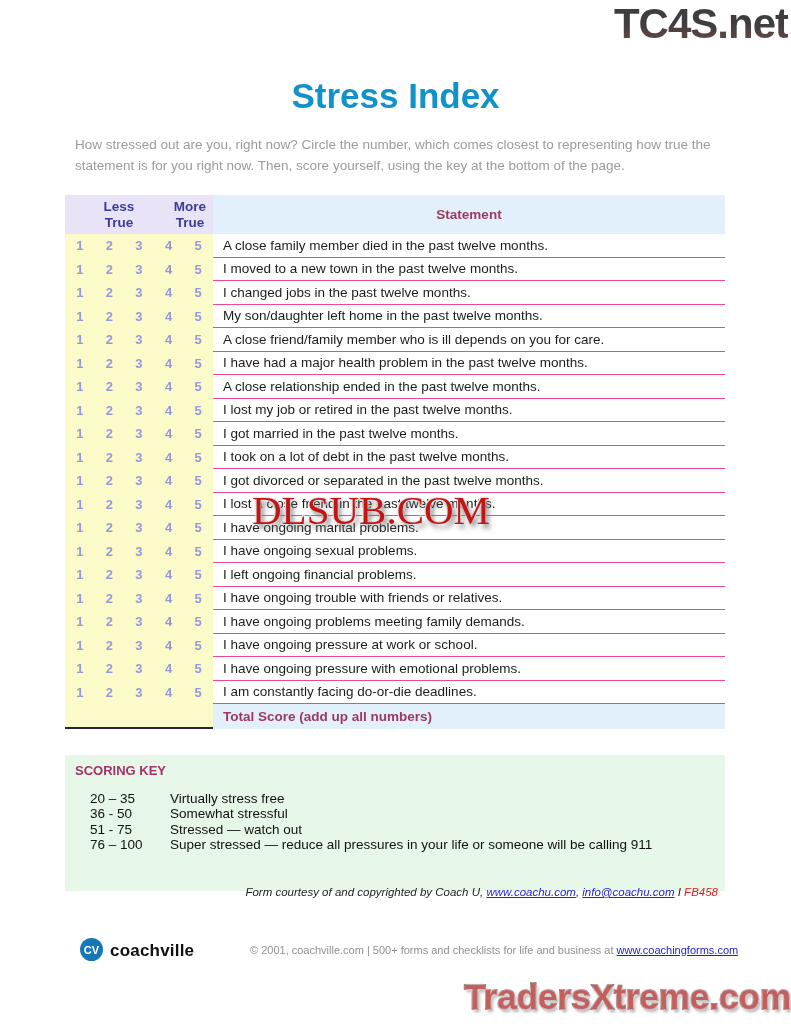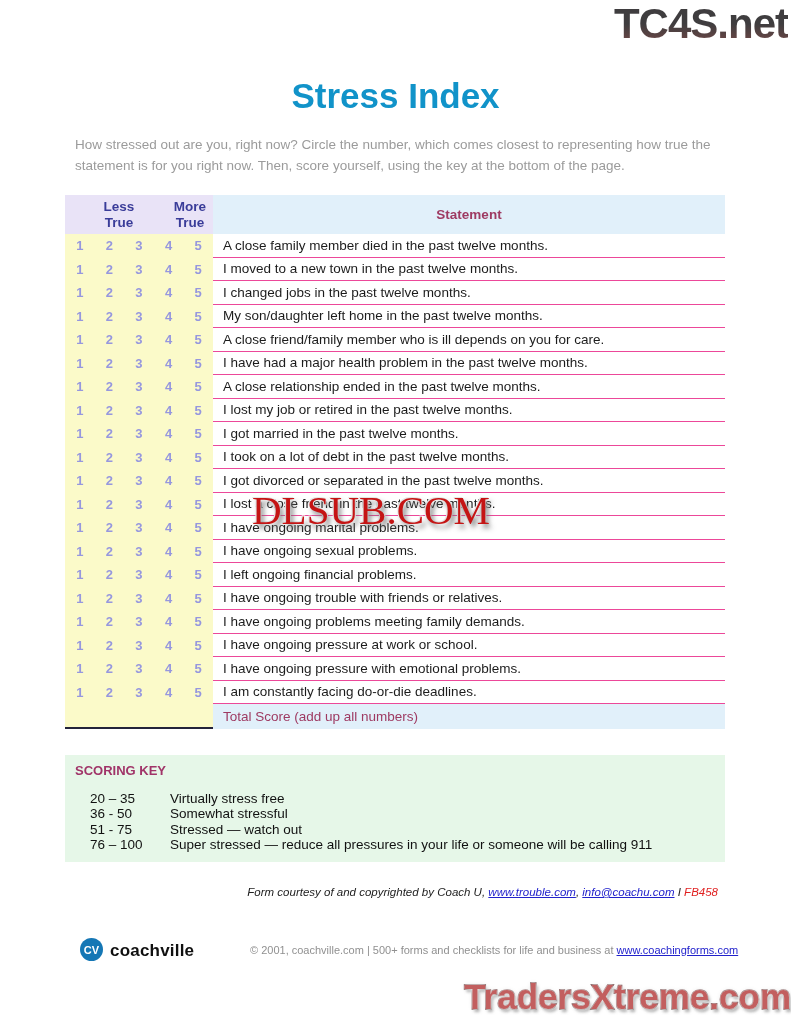--- a/index.html
+++ b/index.html
@@ -49,24 +49,24 @@
     color:#9e3a62; font-weight:bold; font-size:13.5px; }
   .row { display:flex; height:23.5px; }
   .scale-cell { width:148px; background:#fbfac9; display:flex; }
   .scale-cell .num { width:29.6px; text-align:center; align-self:center;
     color:#9697de; font-weight:bold; font-size:13px; }
   .stmt-cell { width:512px; display:flex; align-items:center; padding-left:10px;
     font-size:13.5px; color:#1c1c1c; border-bottom:1px solid #ec4899; background:#fff; }
   .total-row { display:flex; height:25px; }
   .total-scale { width:148px; background:#fbfac9; border-bottom:2px solid #23233a; }
   .total-label { width:512px; background:#e1f0fa; display:flex; align-items:center; padding-left:10px;
-    color:#9e3a62; font-weight:normal; font-size:13.5px; }
-
-  
-  .scoring { position:absolute; left:65px; top:755px; width:660px; height:107px; background:#e6f7e8; }
+    color:#9e3a62; font-weight:bold; font-size:13.5px; }
+
+  
+  .scoring { position:absolute; left:65px; top:755px; width:660px; height:136px; background:#e6f7e8; }
   .scoring-title { margin:8px 0 0 10px; color:#a03468; font-weight:bold; font-size:13px; }
   .scoring-list { margin-top:13px; }
   .score-line { display:flex; margin-left:25px; font-size:13.5px; color:#111; line-height:15.4px; }
   .score-range { width:80px; }
   .score-desc { flex:1; }
 
   
   .courtesy { position:absolute; left:65px; top:886px; width:653px; text-align:right;
     font-style:italic; font-size:11.5px; color:#222; }
   .courtesy a { color:#2222cc; text-decoration:underline; }
@@ -326,21 +326,21 @@
         <span class="score-range">51 - 75</span>
         <span class="score-desc">Stressed — watch out</span>
       </div>
       <div class="score-line">
         <span class="score-range">76 – 100</span>
         <span class="score-desc">Super stressed — reduce all pressures in your life or someone will be calling 911</span>
       </div>
     </div>
   </div>
 
-  <div class="courtesy"><span>Form courtesy of and copyrighted by Coach U, </span><a href="#">www.trouble.com</a><span>, </span><a href="#">info@coachu.com</a><span> I </span><span class="form-code">FB458</span></div>
+  <div class="courtesy"><span>Form courtesy of and copyrighted by Coach U, </span><a href="#">www.coachu.com</a><span>, </span><a href="#">info@coachu.com</a><span> I </span><span class="form-code">FB458</span></div>
 
   <div class="cv-logo">CV</div>
   <div class="cv-name">coachville</div>
 
   <div class="copyright"><span>© 2001, coachville.com | 500+ forms and checklists for life and business at </span><a href="#">www.coachingforms.com</a></div>
 
   <div class="wm-mid">DLSUB.COM</div>
   <div class="wm-bottom">TradersXtreme.com</div>
 
 </div>

